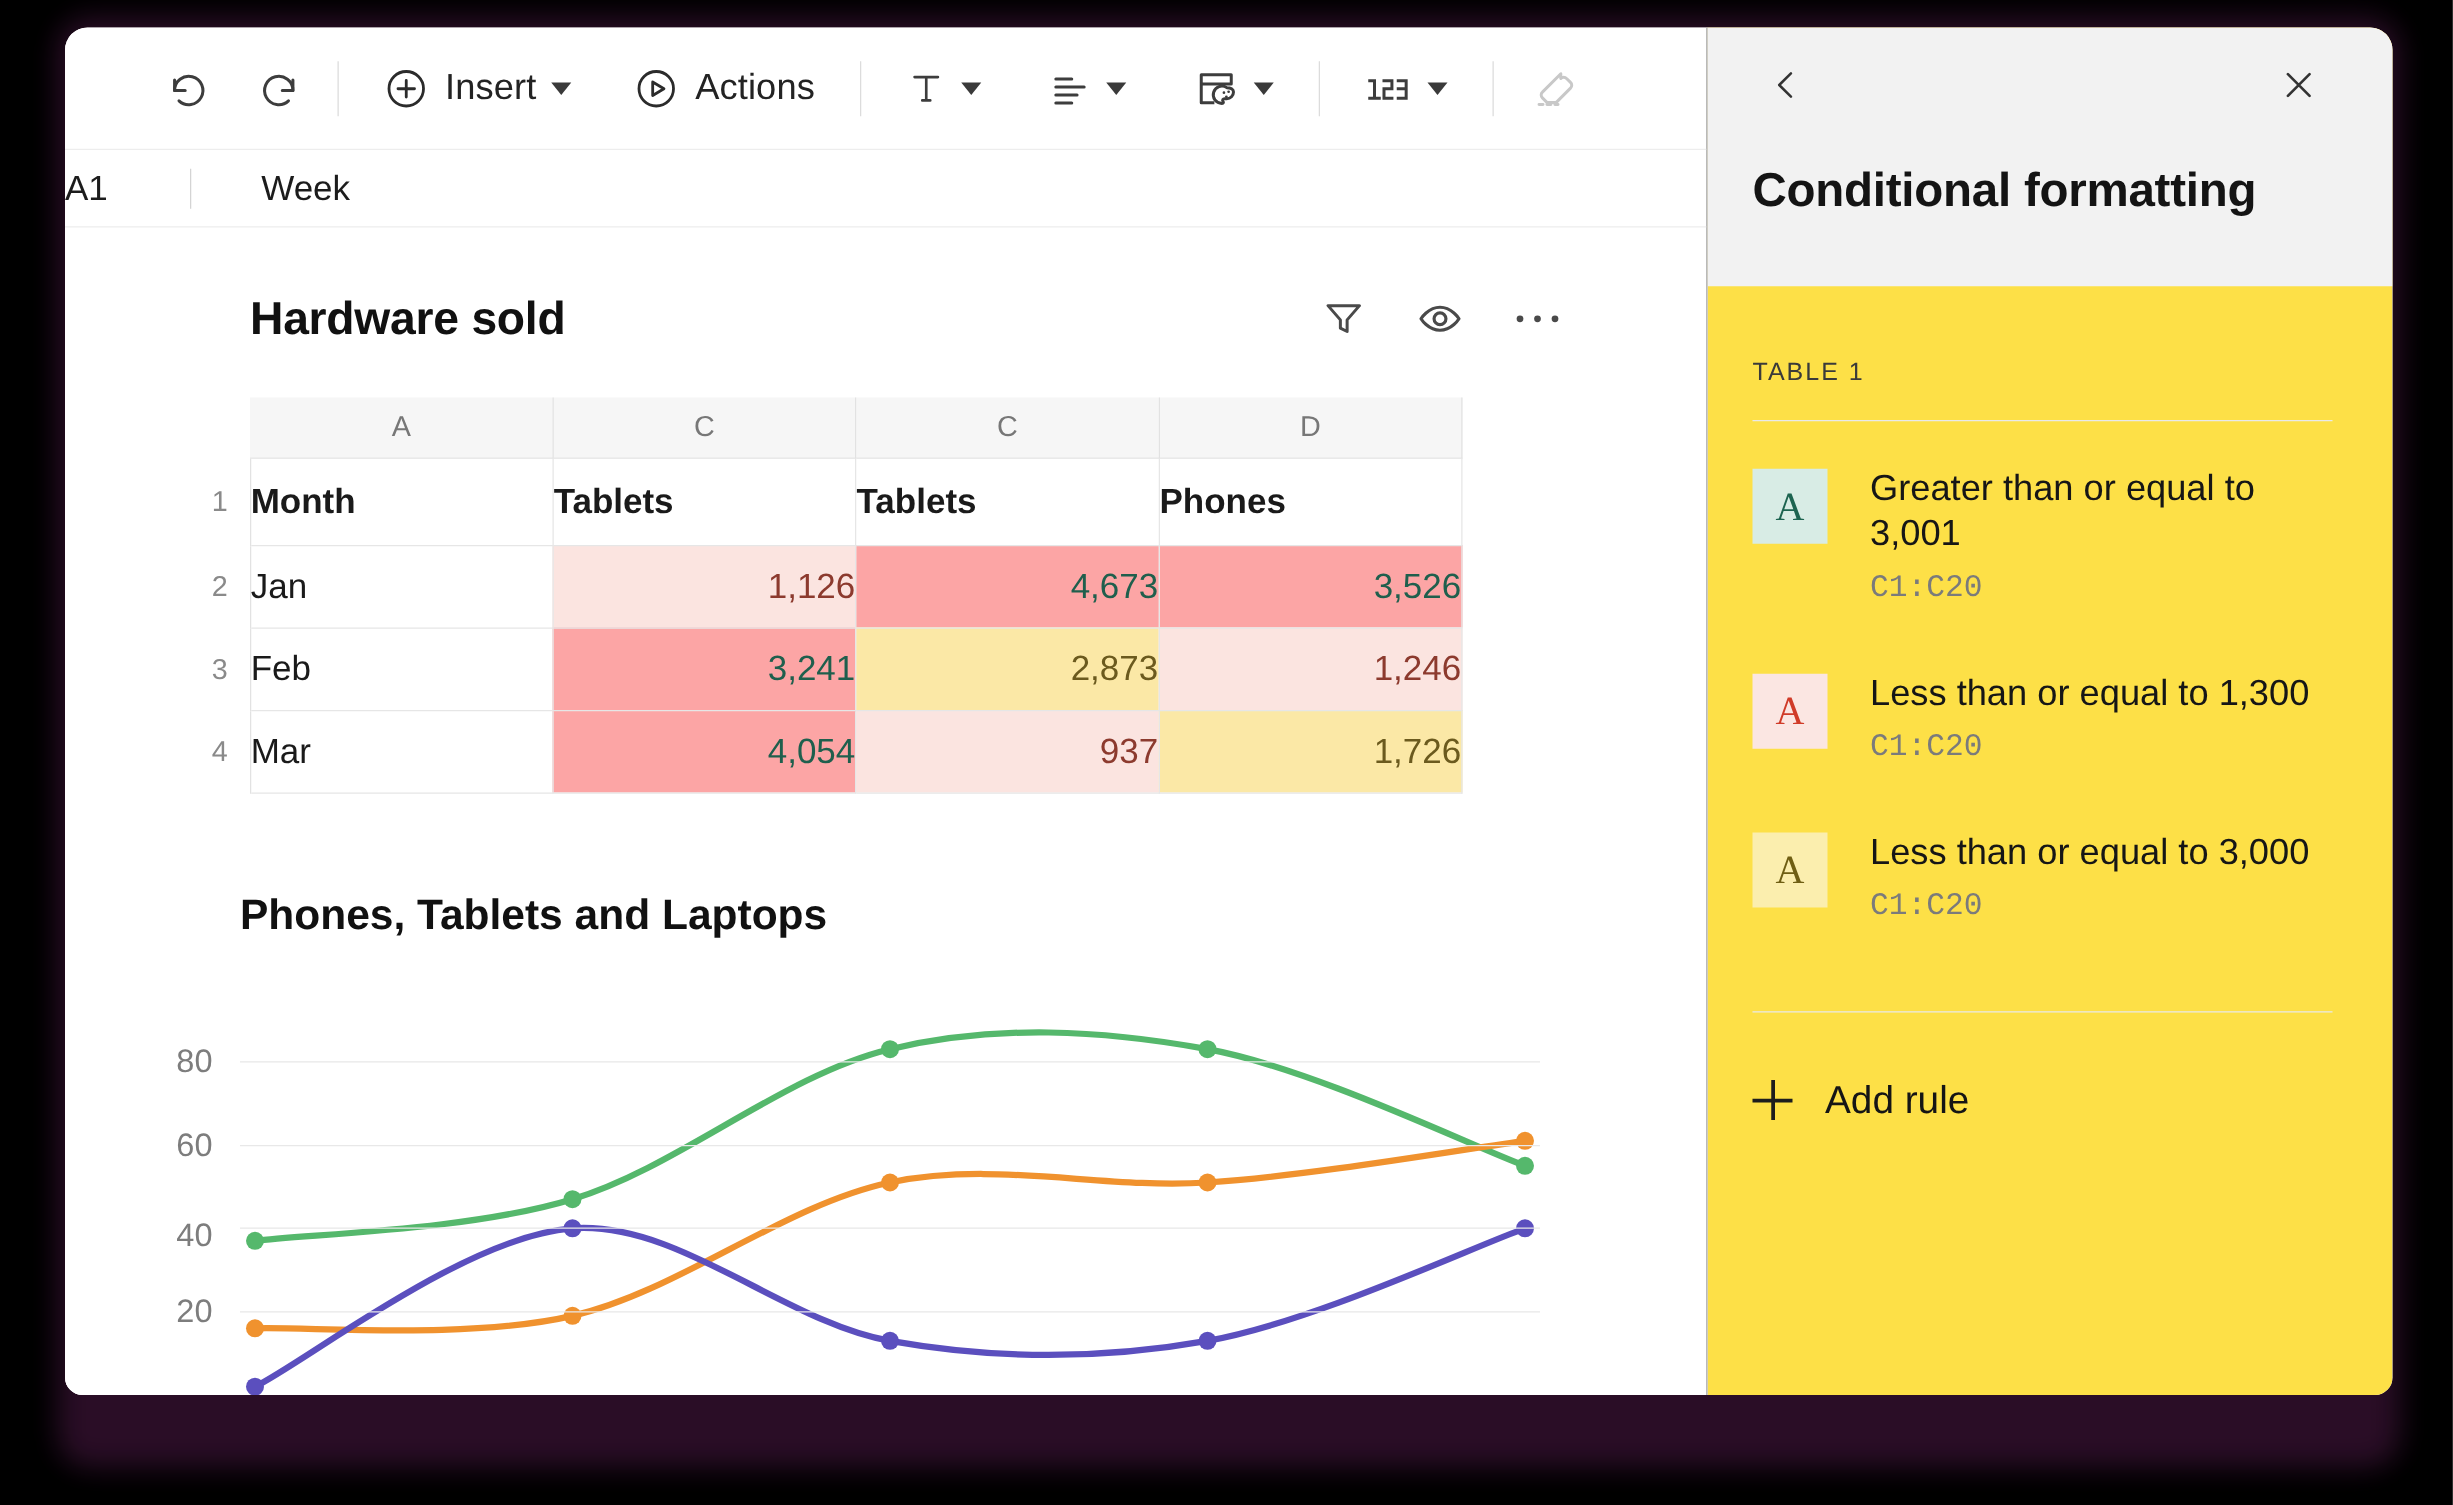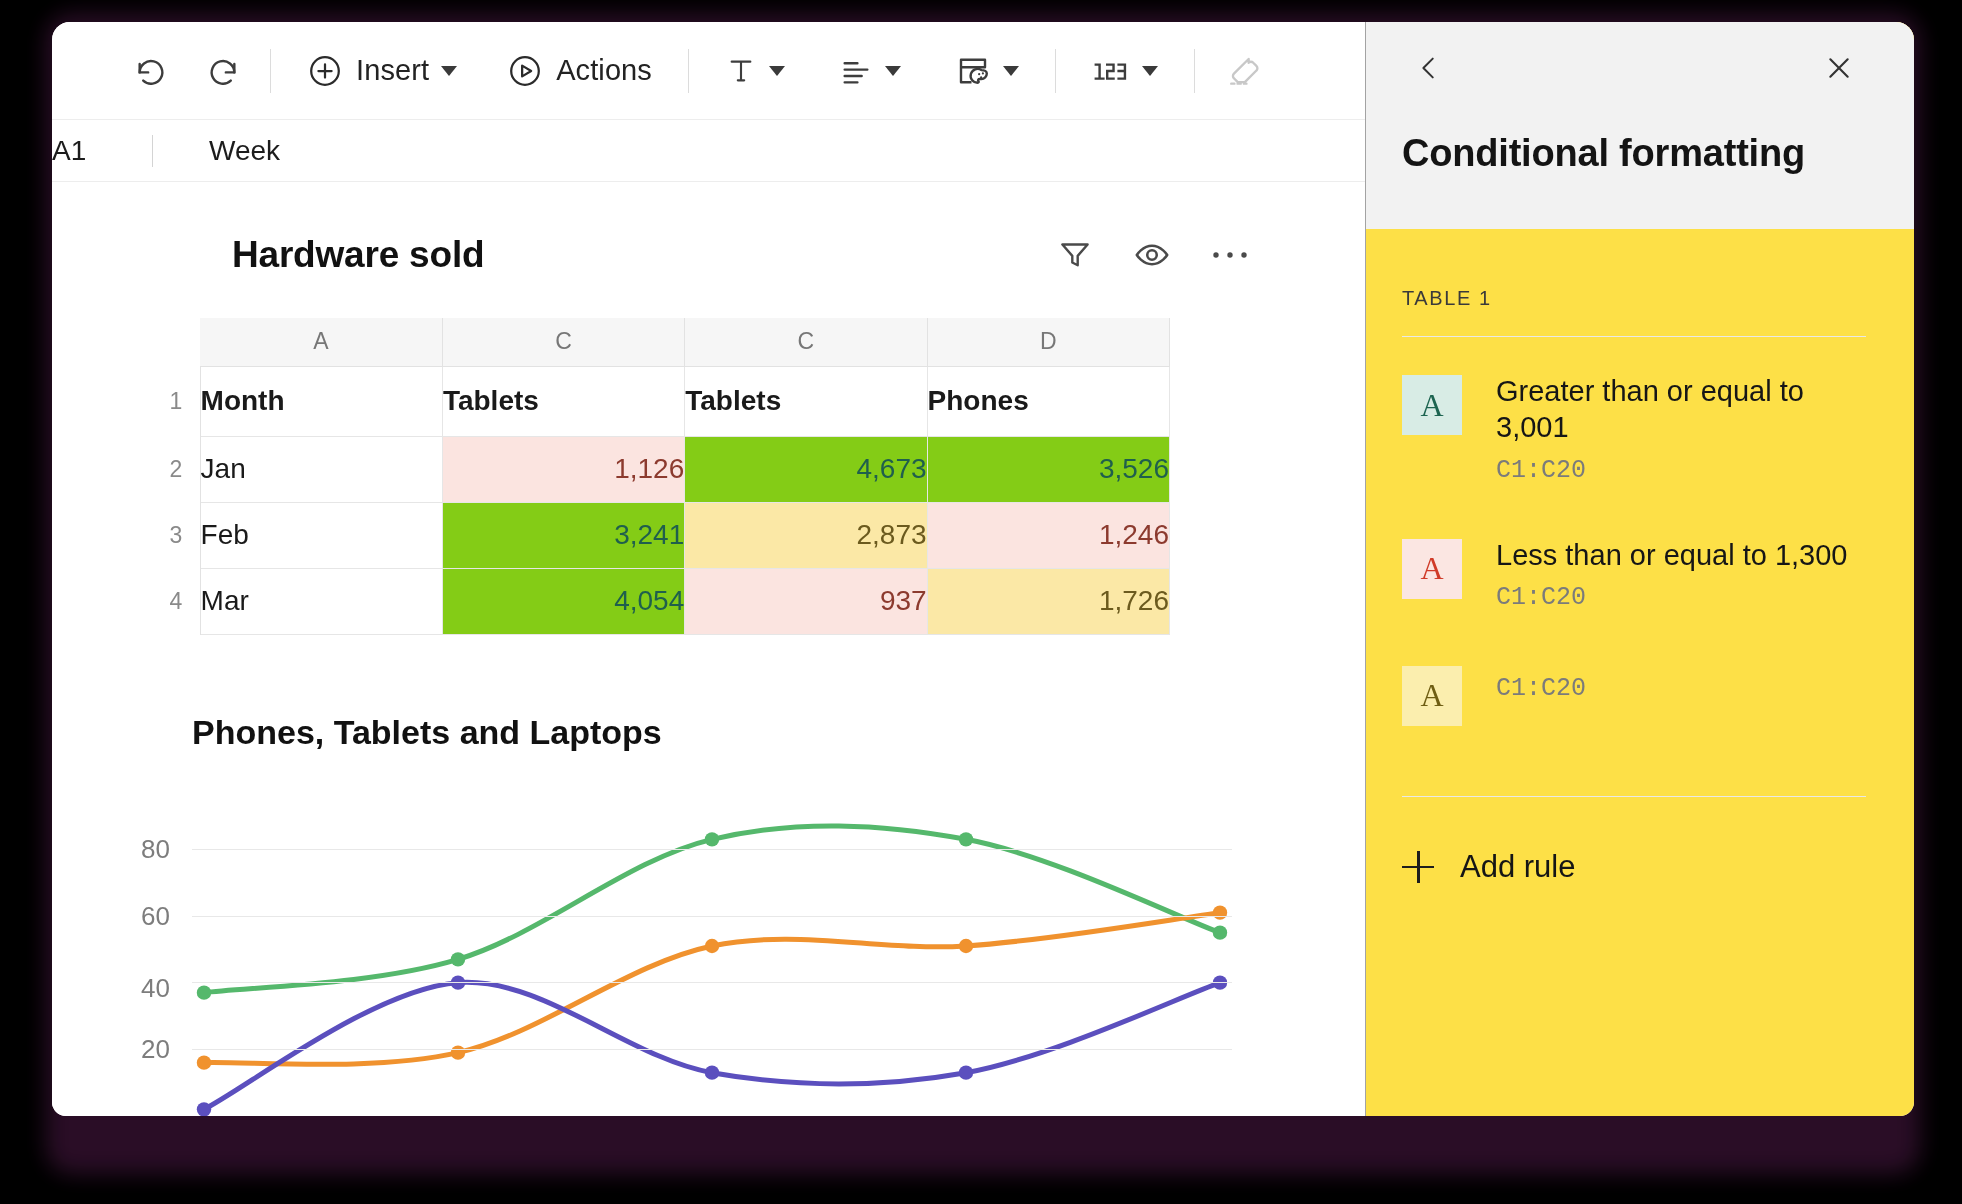--- a/index.html
+++ b/index.html
@@ -113,21 +113,20 @@
   #refbar .formula { margin-left: 56px; }
 
   
   #sheet { padding: 52px 0 0 0; }
 
   
   .table-head {
     display: flex;
     padding: 0 116px 0 148px;
     margin-bottom: 42px;
-    margin-left: 32px;
   }
   .table-title {
     font-size: 37px;
     font-weight: bold;
     color: #111111;
     letter-spacing: -.2px;
   }
   .table-head-icons {
     margin-left: auto;
     display: flex;
@@ -180,21 +179,21 @@
     white-space: nowrap;
     cursor: cell;
   }
   .cell.num { text-align: right; }
   .cell.hdr { font-weight: bold; height: 70px; }
   .w-a  { width: 242px; }
   .w-c1 { width: 242px; }
   .w-c2 { width: 242px; }
   .w-d  { width: 242px; }
 
-  .bg-green  { background: #84cc16; color: #1f5f4d; }
+  .bg-green  { background: #fca5a5; color: #1f5f4d; }
   .bg-red    { background: #fbe4e0; color: #8c3a2e; }
   .bg-yellow { background: #fbe8a6; color: #6b5a1e; }
 
   
   #chart-block { margin-top: 78px; padding-left: 140px; }
   .chart-title {
     font-size: 34px;
     font-weight: bold;
     color: #111111;
     margin-bottom: 64px;
@@ -553,20 +552,21 @@
             <div class="swatch sw-red">A</div>
             <div class="rule-txt">
               <div class="rule-title">Less than or equal to 1,300</div>
               <div class="rule-range">C1:C20</div>
             </div>
           </div>
 
           <div class="rule">
             <div class="swatch sw-yellow">A</div>
             <div class="rule-txt">
+              <div class="rule-title">Less than or equal to 3,000</div>
               <div class="rule-range">C1:C20</div>
             </div>
           </div>
         </div>
 
         <div class="divider" style="margin-top:44px"></div>
 
         <div id="add-rule">
           <span class="plus"></span>
           <span>Add rule</span>

